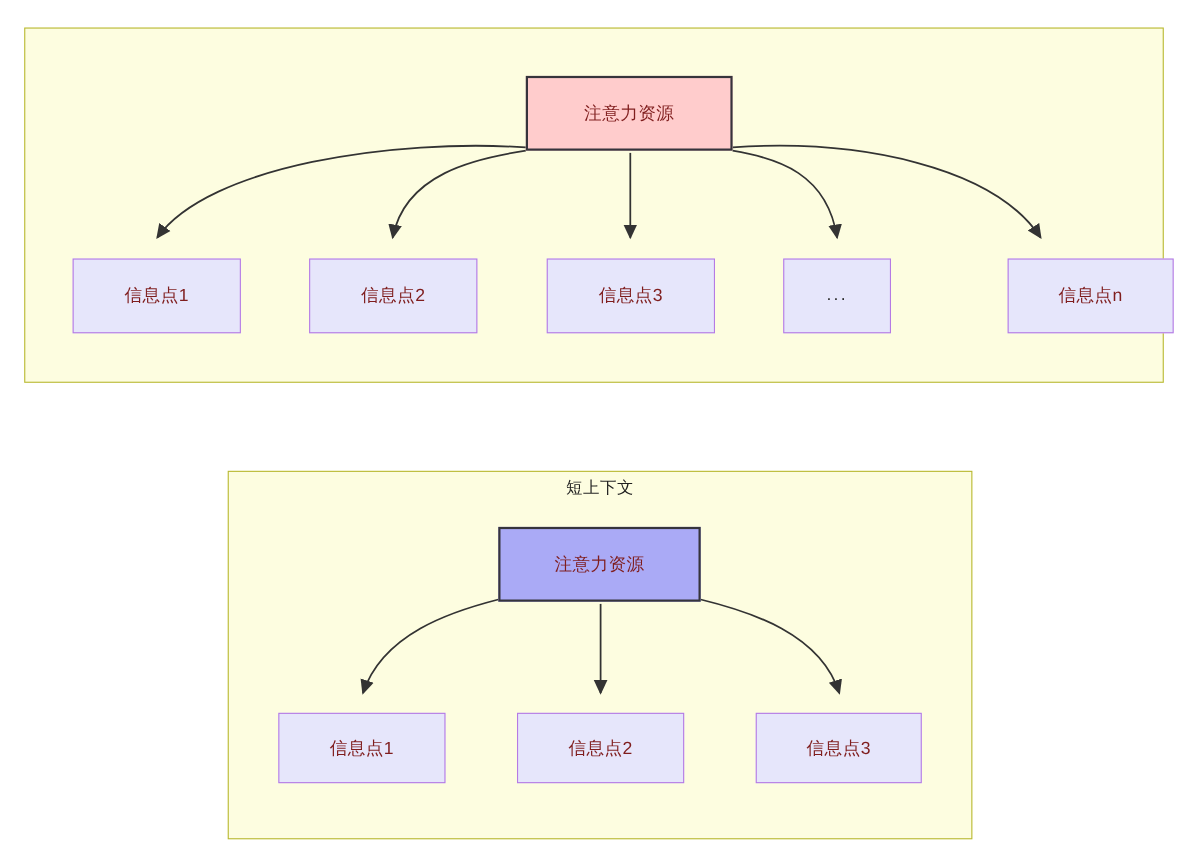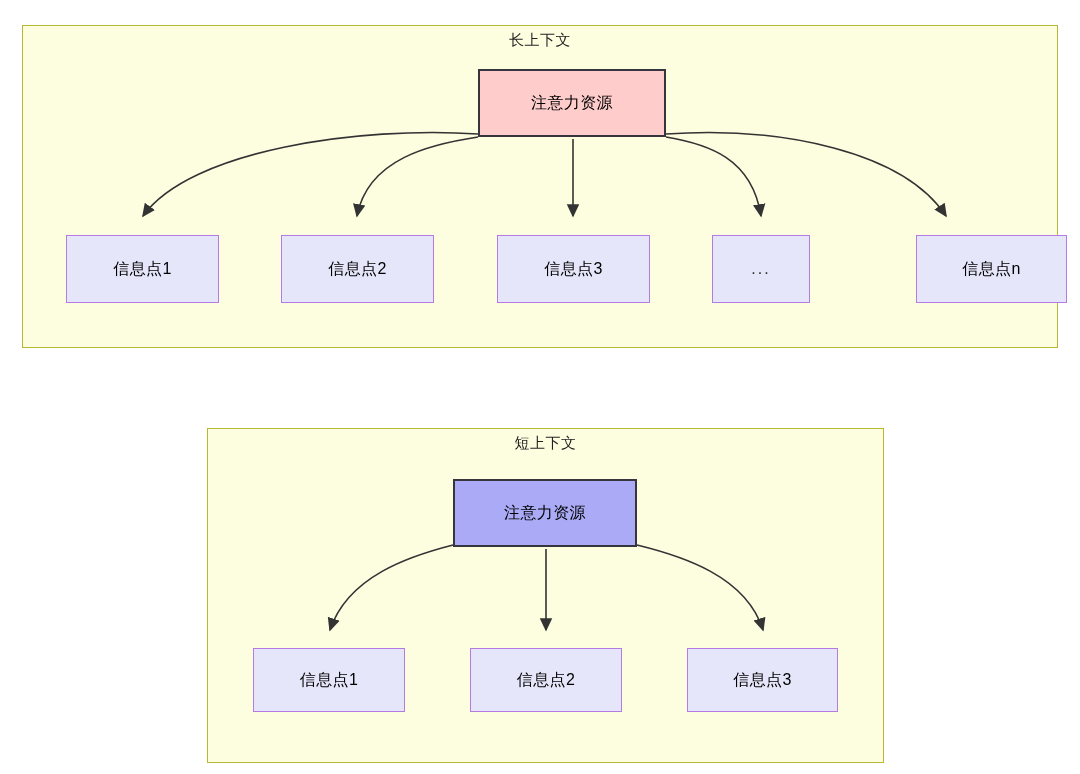--- a/index.html
+++ b/index.html
@@ -42,21 +42,21 @@
     letter-spacing: 0.5px;
     white-space: nowrap;
   }
   .node {
     position: absolute;
     box-sizing: border-box;
     display: flex;
     align-items: center;
     justify-content: center;
     font-size: 16px;
-    color: #000000;
+    color: #7f1d1d;
     letter-spacing: 0.4px;
     white-space: nowrap;
     z-index: 5;
   }
   .node-attention-long {
     background: #ffcccc;
     border: 2.4px solid #36343c;
   }
   .node-attention-short {
     background: #aaaaf6;
@@ -74,21 +74,20 @@
     letter-spacing: 2px;
     color: #2b2b2b;
   }
 </style>
 </head>
 <body>
 
 <div id="stage">
 
   <div class="group-box" style="left:22px; top:25px; width:1036px; height:323px;"></div>
-  <div class="group-title" style="left:22px; top:31px; width:1036px;">长上下文</div>
 
   <div class="node node-attention-long" style="left:478px; top:69px; width:188px; height:68px;">注意力资源</div>
 
   <div class="node node-info" style="left:66px; top:235px; width:153px; height:68px;">信息点1</div>
   <div class="node node-info" style="left:281px; top:235px; width:153px; height:68px;">信息点2</div>
   <div class="node node-info" style="left:497px; top:235px; width:153px; height:68px;">信息点3</div>
   <div class="node node-ellipsis" style="left:712px; top:235px; width:98px; height:68px;">...</div>
   <div class="node node-info" style="left:916px; top:235px; width:151px; height:68px;">信息点n</div>
 
   <div class="group-box" style="left:207px; top:428px; width:677px; height:335px;"></div>

